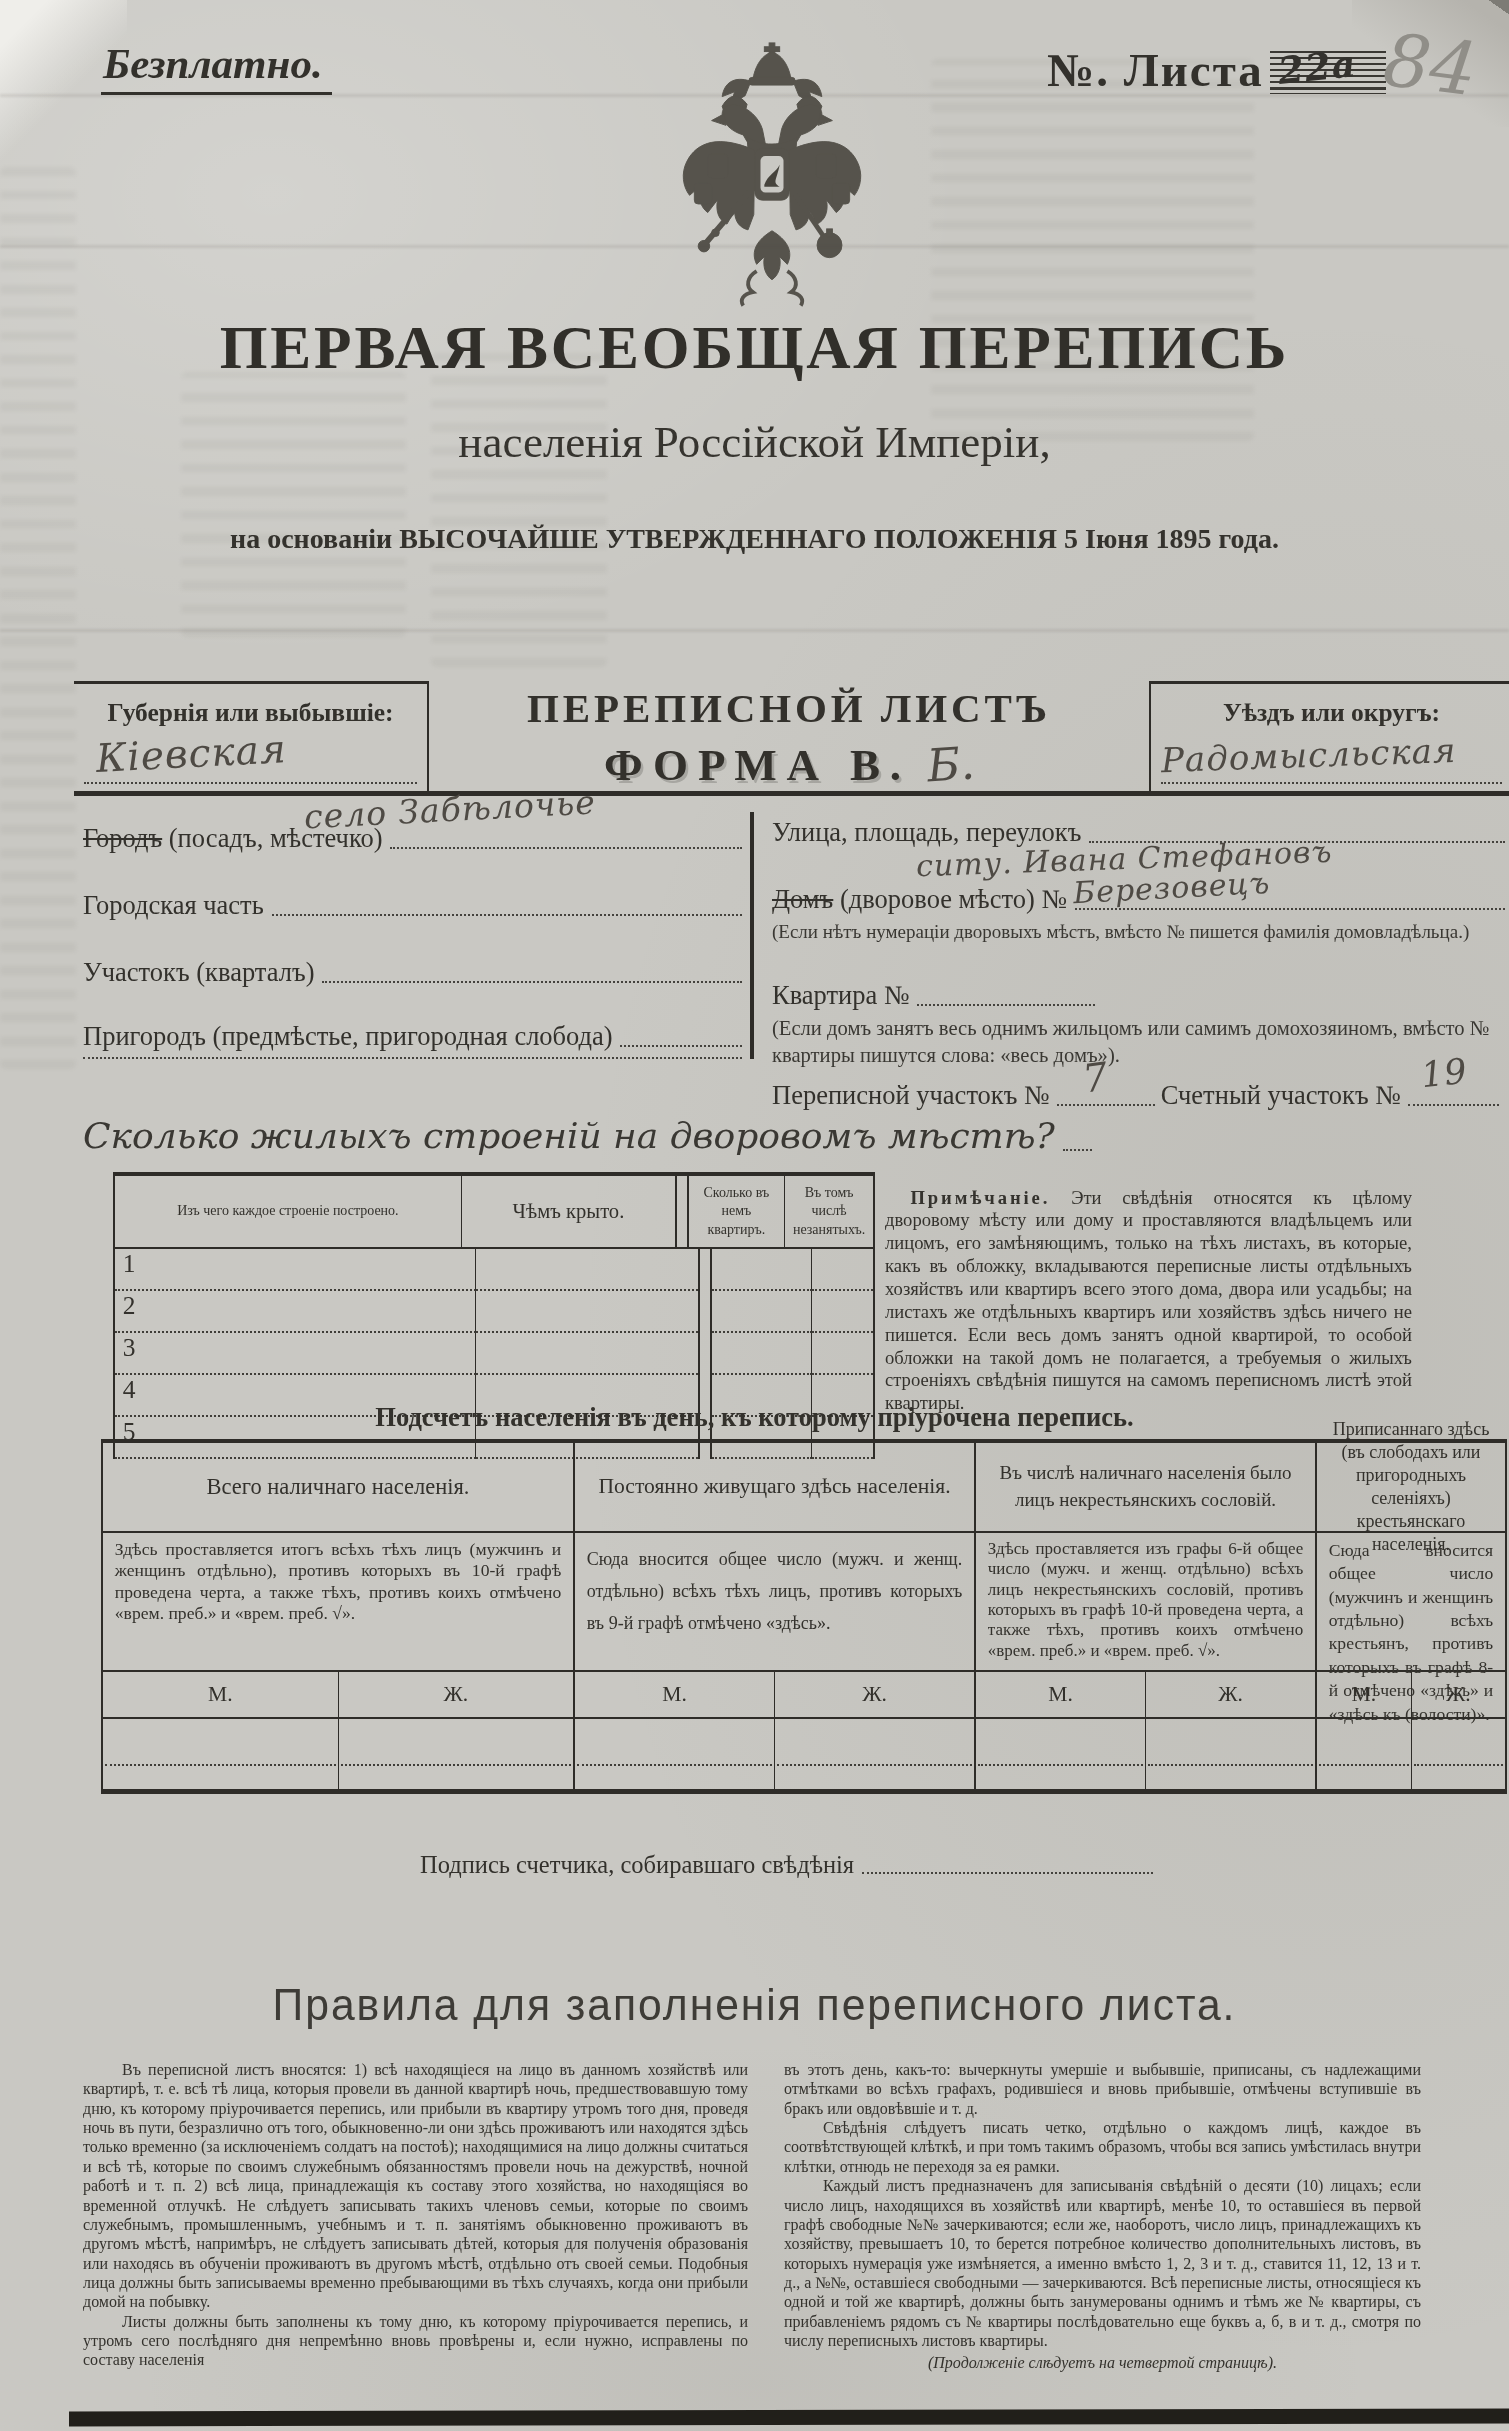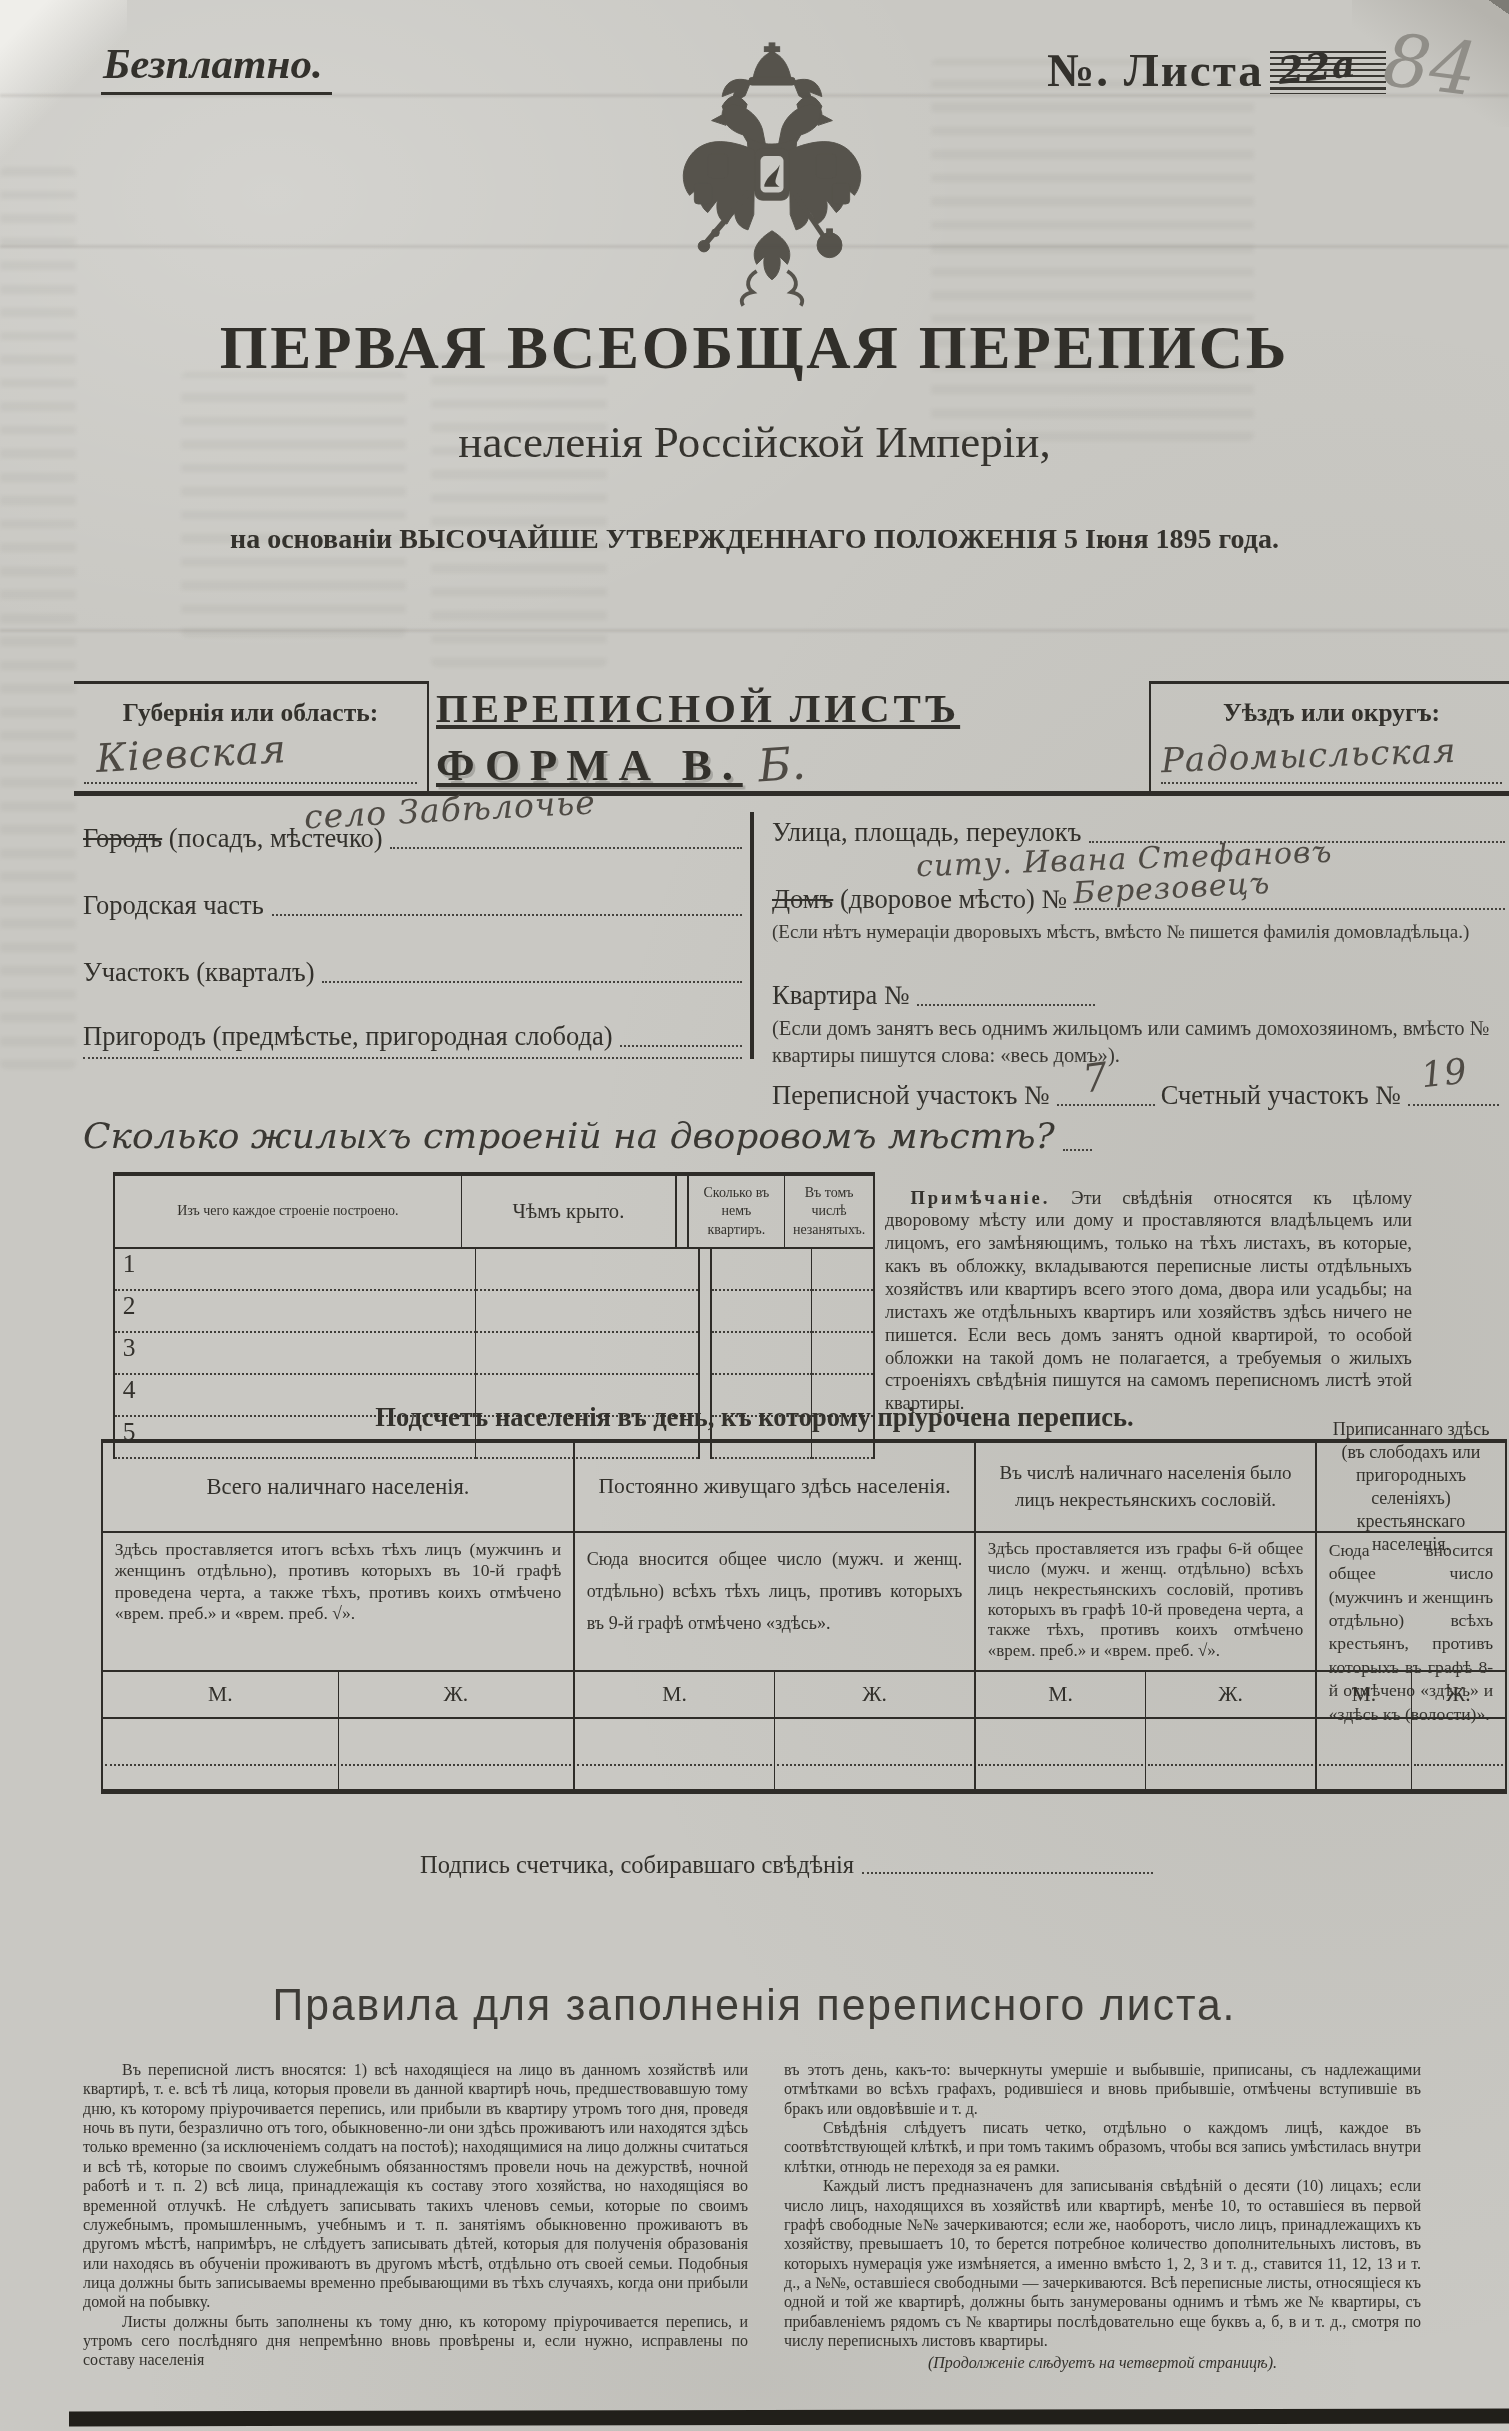--- a/index.html
+++ b/index.html
@@ -39,21 +39,21 @@
   .subtitle{left:0;right:0;top:416px;text-align:center;font-size:45px;color:#36342f;}
   .basis{left:0;right:0;top:523px;text-align:center;font-size:28px;font-weight:bold;color:#34322d;}
 
   
   .boxL{left:74px;top:681px;width:353px;height:110px;border-top:3.9px solid #2e2c28;border-right:2.9px solid #2e2c28;}
   .boxR{left:1149px;top:681px;width:361px;height:110px;border-top:3.9px solid #2e2c28;border-left:2.9px solid #2e2c28;}
   .boxlbl{text-align:center;font-size:25.5px;font-weight:bold;margin-top:13.7px;}
   .boxdot{position:absolute;left:9.8px;right:9.8px;bottom:9.8px;border-bottom:2.9px dotted #44423d;}
   .boxhw{position:absolute;left:21.6px;top:47px;font-size:39px;transform:rotate(-3deg);}
   .boxhwR{position:absolute;left:9.8px;top:51px;font-size:34px;transform:rotate(-2deg);}
-  .cenbox{left:436px;top:684px;width:706px;text-decoration:underline;}
+  .cenbox{left:436px;top:684px;width:706px;text-align:center;}
   .cen1{font-size:41px;font-weight:bold;letter-spacing:3.9px;}
   .cen2{margin-top:5.9px;font-size:45px;font-weight:bold;letter-spacing:9.8px;text-shadow:2.5px 2.5px 0 rgba(47,45,41,.22);}
   .cen2 .hw{font-size:45px;letter-spacing:0;margin-left:15.7px;text-shadow:none;font-weight:normal;transform:rotate(-4deg);display:inline-block;}
   .thickrule{left:74px;top:791px;width:1436px;height:4.9px;background:#2e2c28;}
 
   .vdiv{left:750px;top:812px;width:3.9px;height:247px;background:#2e2c28;}
 
   .q{left:83px;top:1115px;width:799px;}
   .q .qt{font-family:"DejaVu Serif",serif;font-style:italic;font-size:36px;color:#3a3833;white-space:nowrap;}
 
@@ -166,21 +166,21 @@
   <div class="abs sheetno">
     <span>№. Листа</span><span class="hatch"><span class="hw">22а</span></span>
   </div>
   <div class="abs pencil">84</div>
 
   <div class="abs title">ПЕРВАЯ ВСЕОБЩАЯ ПЕРЕПИСЬ</div>
   <div class="abs subtitle">населенія Россійской Имперіи,</div>
   <div class="abs basis">на основаніи ВЫСОЧАЙШЕ УТВЕРЖДЕННАГО ПОЛОЖЕНІЯ 5 Іюня 1895 года.</div>
 
   <div class="abs boxL">
-    <div class="boxlbl">Губернія или область:</div>
+    <div class="boxlbl">Губернія или выбывшіе:</div>
     <div class="boxhw hw">Кіевская</div>
     <div class="boxdot"></div>
   </div>
   <div class="abs cenbox">
     <div class="cen1">ПЕРЕПИСНОЙ ЛИСТЪ</div>
     <div class="cen2"><span>ФОРМА В.</span><span class="hw">Б.</span></div>
   </div>
   <div class="abs boxR">
     <div class="boxlbl">Уѣздъ или округъ:</div>
     <div class="boxhwR hw">Радомысльская</div>

